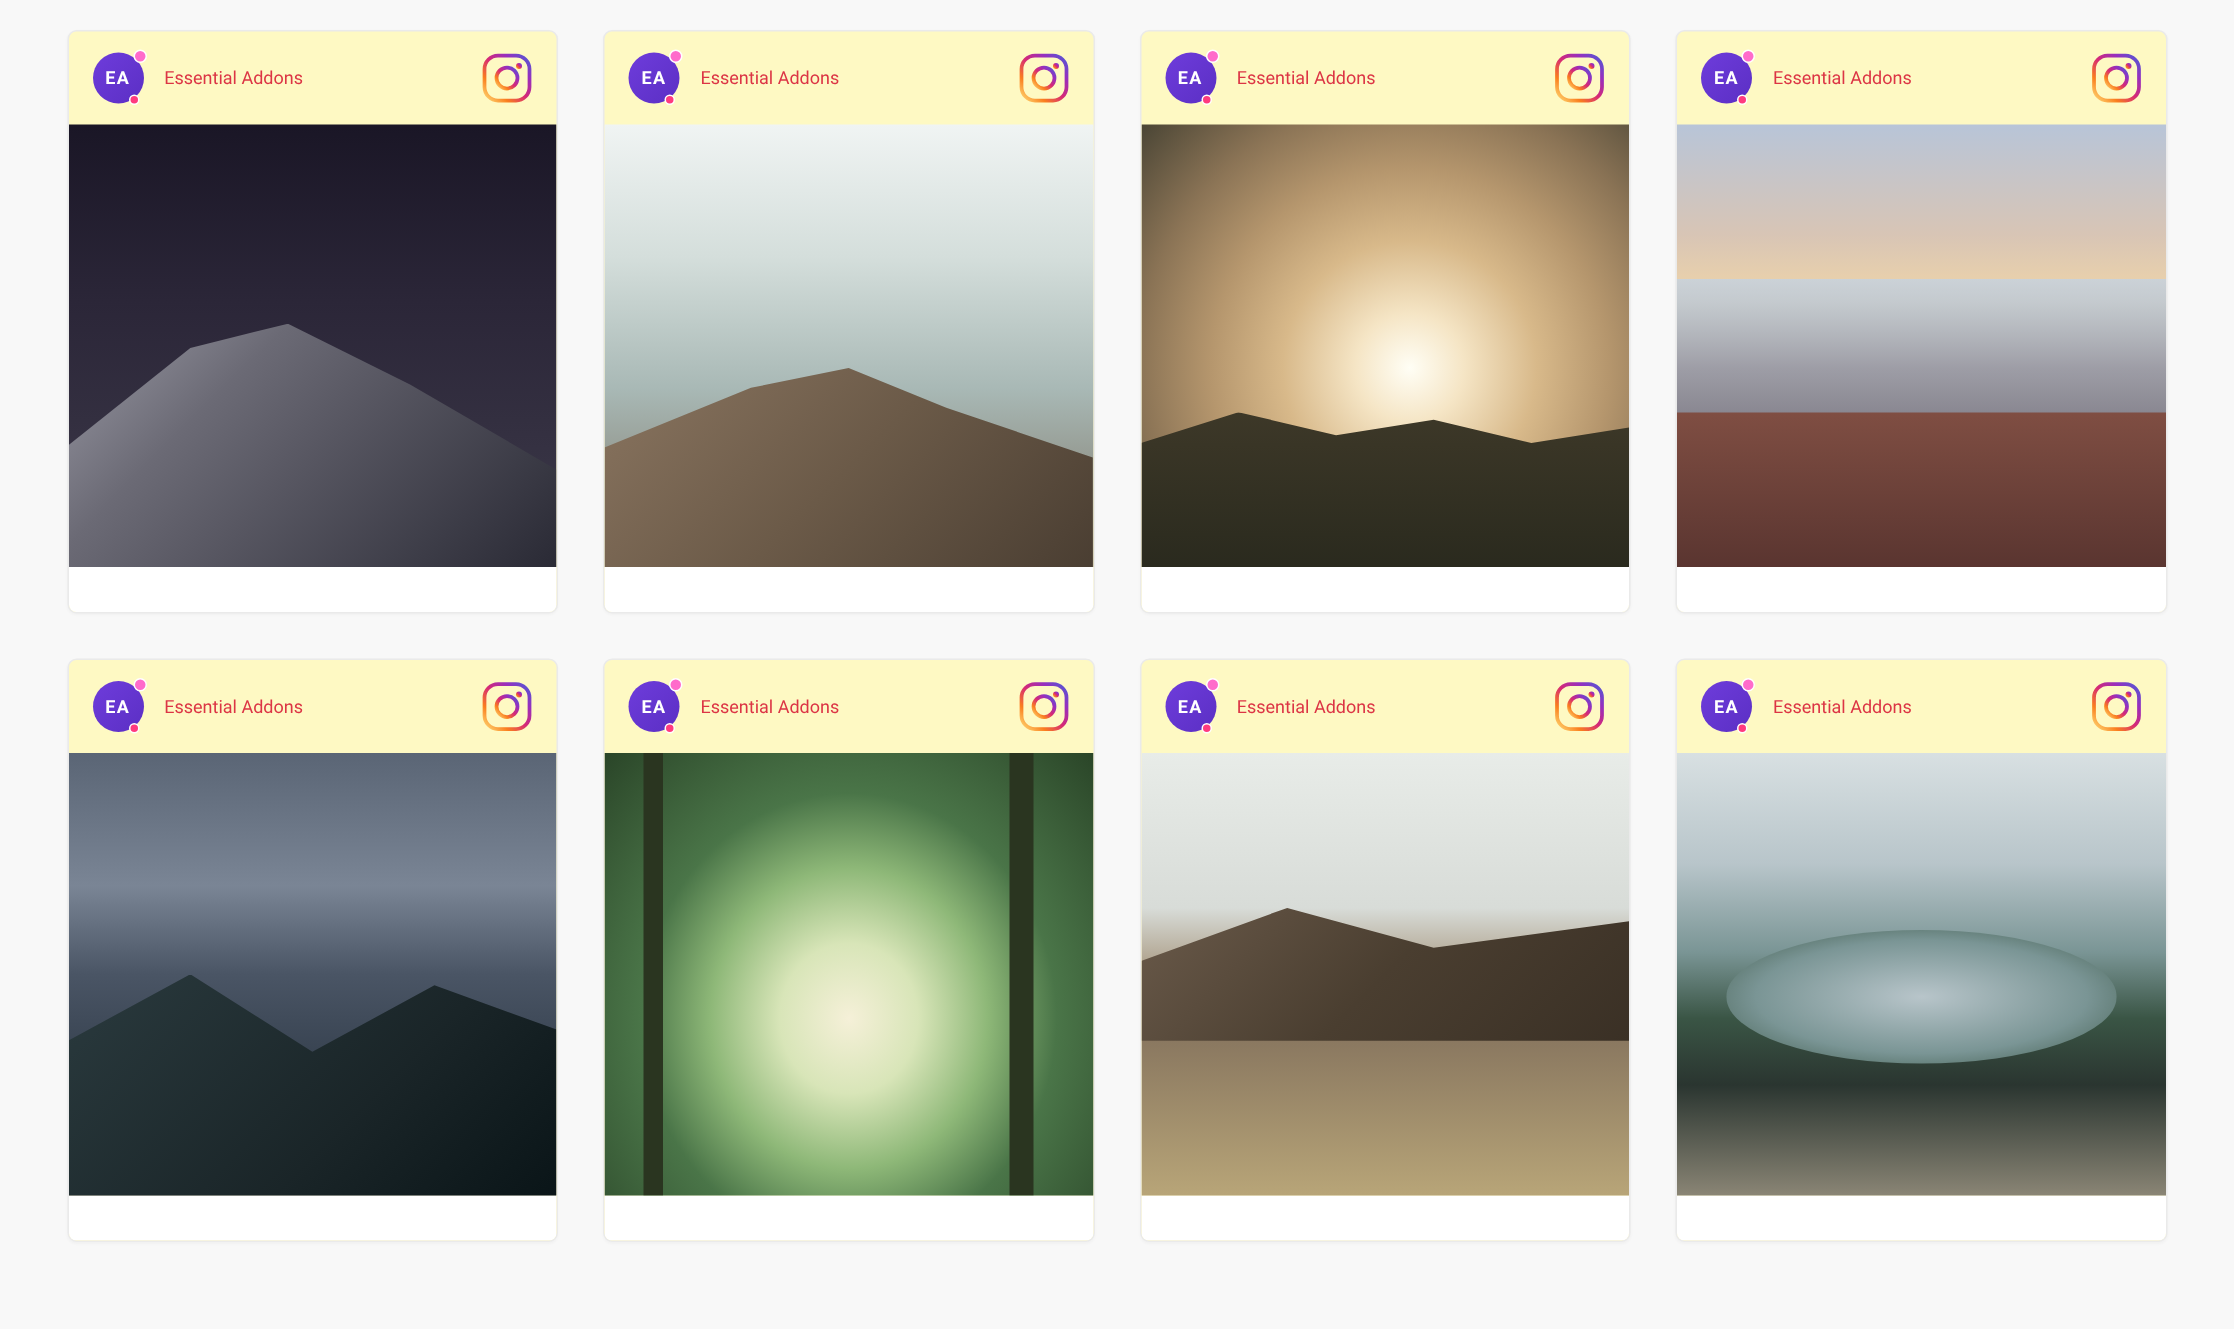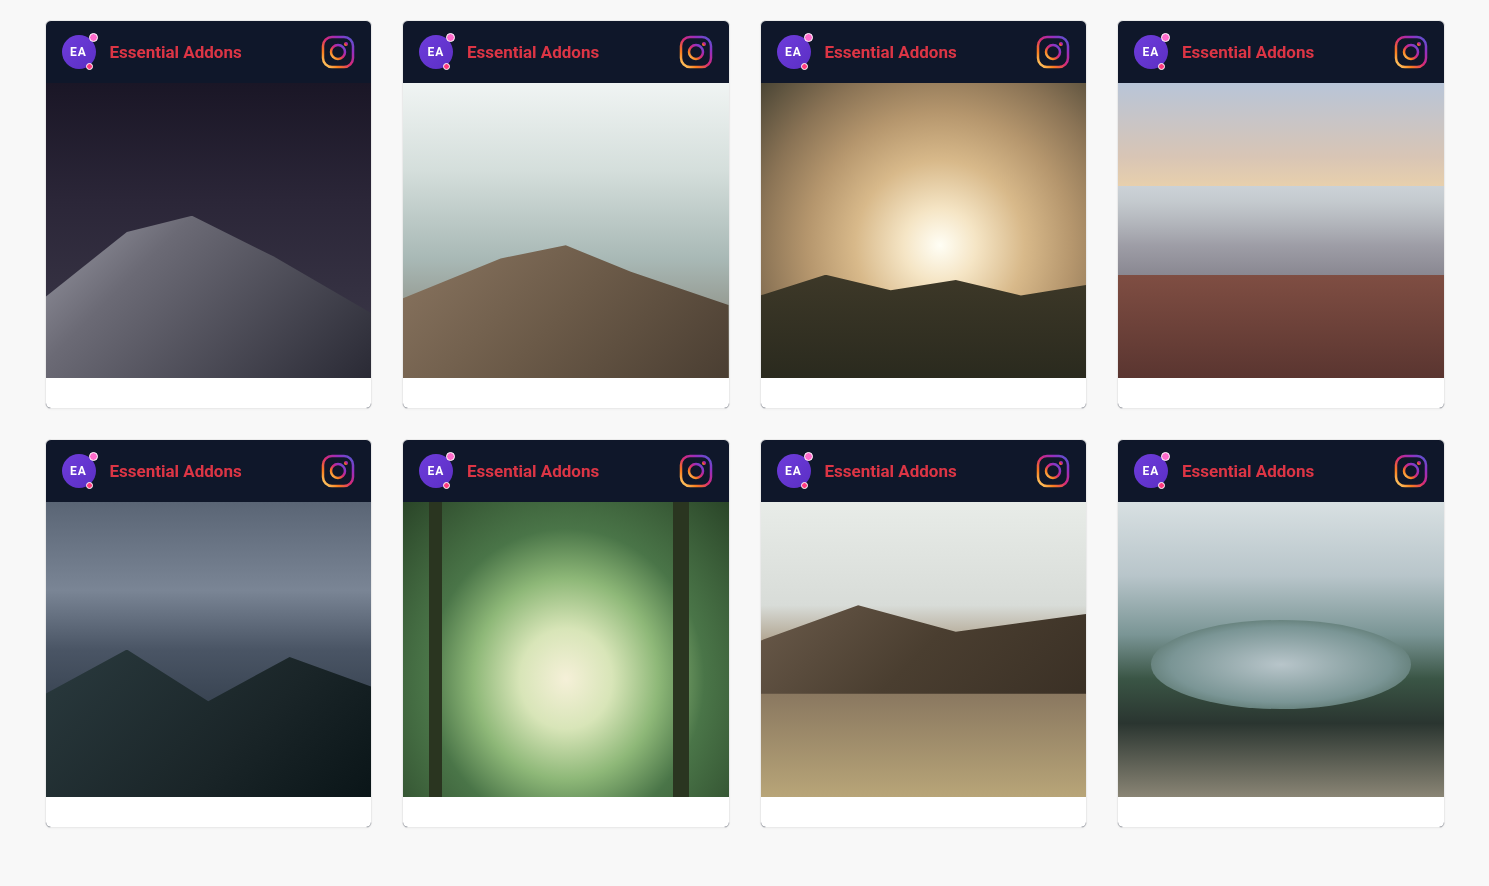--- a/index.html
+++ b/index.html
@@ -13,21 +13,21 @@
       padding: 20px 40px;
     }
     .feed-grid {
       display: grid;
       grid-template-columns: repeat(4, 1fr);
       gap: 30px;
       max-width: 1400px;
       margin: 0 auto;
     }
     .card {
-      background: #0f172a;
+      background: #fef9c3;
       border-radius: 6px;
       border: 1px solid #eaeaea;
       overflow: hidden;
       display: flex;
       flex-direction: column;
       box-shadow: 0 1px 2px rgba(0,0,0,0.03);
     }
     .card-header {
       display: flex;
       align-items: center;
@@ -71,22 +71,22 @@
       bottom: -1px;
       right: 3px;
       width: 7px;
       height: 7px;
       border-radius: 50%;
       background: #ff3b7e;
       border: 1px solid #fff;
     }
     .card-title {
       color: #dc3545;
-      font-size: 17px;
-      font-weight: 700;
+      font-size: 12px;
+      font-weight: 400;
       white-space: nowrap;
     }
     .insta-icon {
       width: 34px;
       height: 34px;
       flex-shrink: 0;
     }
     .card-image {
       width: 100%;
       height: 295px;

